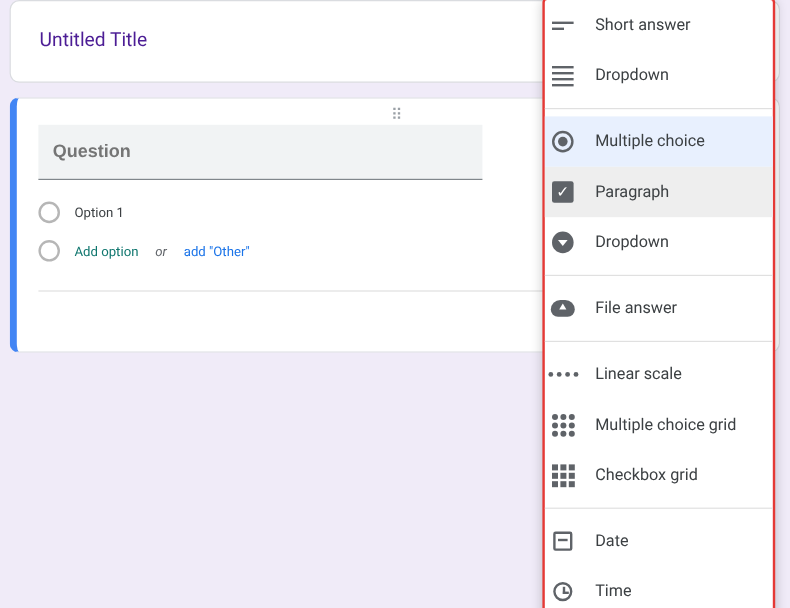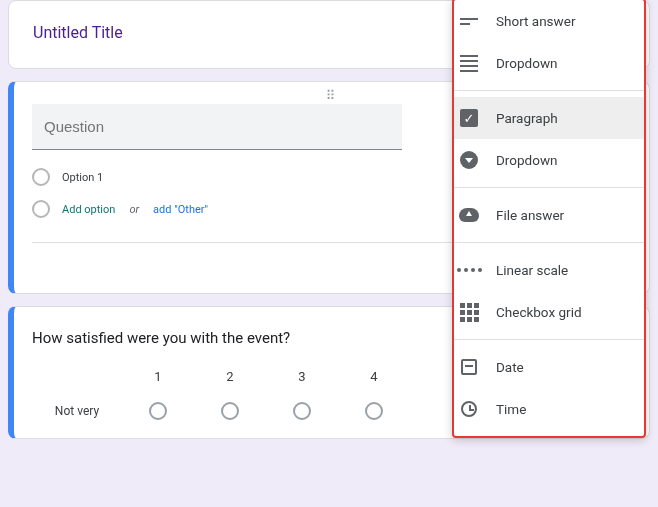--- a/index.html
+++ b/index.html
@@ -48,20 +48,21 @@
   }
   .q-input {
     background: #f1f3f4;
     border: none;
     border-bottom: 1px solid #80868b;
     width: 370px;
     padding: 14px 12px;
     font-size: 15px;
     color: #5f6368;
     outline: none;
+    font-weight: bold;
   }
   .options {
     margin-top: 18px;
   }
   .opt-row {
     display: flex;
     align-items: center;
     gap: 12px;
     margin-bottom: 14px;
     font-size: 11px;
@@ -197,121 +198,120 @@
     </div>
     <div class="card-footer">
       <span class="copy-icon">
         <svg viewBox="0 0 24 24">
             <path fill="#5f6368" d="M16 1H4a2 2 0 0 0-2 2v14h2V3h12V1zm3 4H8a2 2 0 0 0-2 2v14a2 2 0 0 0 2 2h11a2 2 0 0 0 2-2V7a2 2 0 0 0-2-2zm0 16H8V7h11v14z"></path>
           </svg>
       </span>
     </div>
   </div>
 
-  <div class="card active">
-    <div class="ls-q">How satisfied were you with the event?</div>
-    <div class="ls-grid">
-      <div></div>
-      <div class="ls-num">1</div>
-      <div class="ls-num">2</div>
-      <div class="ls-num">3</div>
-      <div class="ls-num">4</div>
-      <div class="ls-label-left">Not very</div>
-      <div>
-          <div class="ls-radio"></div>
-        </div>
-      <div>
-          <div class="ls-radio"></div>
-        </div>
-      <div>
-          <div class="ls-radio"></div>
-        </div>
-      <div>
-          <div class="ls-radio"></div>
-        </div>
+
+</div>
+
+<div class="menu" id="type-menu">
+    <div class="item">
+      <span class="mi">
+        <div class="short">
+          <span></span>
+          <span></span>
+        </div>
+      </span>
+      <span>Short answer</span>
+    </div>
+    <div class="item">
+      <span class="mi">
+        <div class="lines">
+          <span></span>
+          <span></span>
+          <span></span>
+          <span></span>
+        </div>
+      </span>
+      <span>Dropdown</span>
+    </div>
+    <div class="sep"></div>
+    <div class="item selected">
+      <span class="mi">
+        <div class="radio-ic"></div>
+      </span>
+      <span>Multiple choice</span>
+    </div>
+    <div class="item hover">
+      <span class="mi">
+        <div class="check-ic">✓</div>
+      </span>
+      <span>Paragraph</span>
+    </div>
+    <div class="item">
+      <span class="mi">
+        <div class="drop-ic"></div>
+      </span>
+      <span>Dropdown</span>
+    </div>
+    <div class="sep"></div>
+    <div class="item">
+      <span class="mi">
+        <div class="cloud"></div>
+      </span>
+      <span>File answer</span>
+    </div>
+    <div class="sep"></div>
+    <div class="item">
+      <span class="mi">
+        <div class="linscale">
+          <i></i>
+          <i></i>
+          <i></i>
+          <i></i>
+        </div>
+      </span>
+      <span>Linear scale</span>
+    </div>
+    <div class="item">
+      <span class="mi">
+        <div class="dots-grid">
+          <i></i>
+          <i></i>
+          <i></i>
+          <i></i>
+          <i></i>
+          <i></i>
+          <i></i>
+          <i></i>
+          <i></i>
+        </div>
+      </span>
+      <span>Multiple choice grid</span>
+    </div>
+    <div class="item">
+      <span class="mi">
+        <div class="sq-grid">
+          <i></i>
+          <i></i>
+          <i></i>
+          <i></i>
+          <i></i>
+          <i></i>
+          <i></i>
+          <i></i>
+          <i></i>
+        </div>
+      </span>
+      <span>Checkbox grid</span>
+    </div>
+    <div class="sep"></div>
+    <div class="item">
+      <span class="mi">
+        <div class="cal"></div>
+      </span>
+      <span>Date</span>
+    </div>
+    <div class="item">
+      <span class="mi">
+        <div class="clock"></div>
+      </span>
+      <span>Time</span>
     </div>
   </div>
 
-</div>
-
-<div class="menu" id="type-menu">
-    <div class="item">
-      <span class="mi">
-        <div class="short">
-          <span></span>
-          <span></span>
-        </div>
-      </span>
-      <span>Short answer</span>
-    </div>
-    <div class="item">
-      <span class="mi">
-        <div class="lines">
-          <span></span>
-          <span></span>
-          <span></span>
-          <span></span>
-        </div>
-      </span>
-      <span>Dropdown</span>
-    </div>
-    <div class="sep"></div>
-    <div class="item hover">
-      <span class="mi">
-        <div class="check-ic">✓</div>
-      </span>
-      <span>Paragraph</span>
-    </div>
-    <div class="item">
-      <span class="mi">
-        <div class="drop-ic"></div>
-      </span>
-      <span>Dropdown</span>
-    </div>
-    <div class="sep"></div>
-    <div class="item">
-      <span class="mi">
-        <div class="cloud"></div>
-      </span>
-      <span>File answer</span>
-    </div>
-    <div class="sep"></div>
-    <div class="item">
-      <span class="mi">
-        <div class="linscale">
-          <i></i>
-          <i></i>
-          <i></i>
-          <i></i>
-        </div>
-      </span>
-      <span>Linear scale</span>
-    </div>
-    <div class="item">
-      <span class="mi">
-        <div class="sq-grid">
-          <i></i>
-          <i></i>
-          <i></i>
-          <i></i>
-          <i></i>
-          <i></i>
-          <i></i>
-          <i></i>
-          <i></i>
-        </div>
-      </span>
-      <span>Checkbox grid</span>
-    </div>
-    <div class="sep"></div>
-    <div class="item">
-      <span class="mi">
-        <div class="cal"></div>
-      </span>
-      <span>Date</span>
-    </div>
-    <div class="item">
-      <span class="mi">
-        <div class="clock"></div>
-      </span>
-      <span>Time</span>
-    </div>
-  </div>
-
 </body></html>

